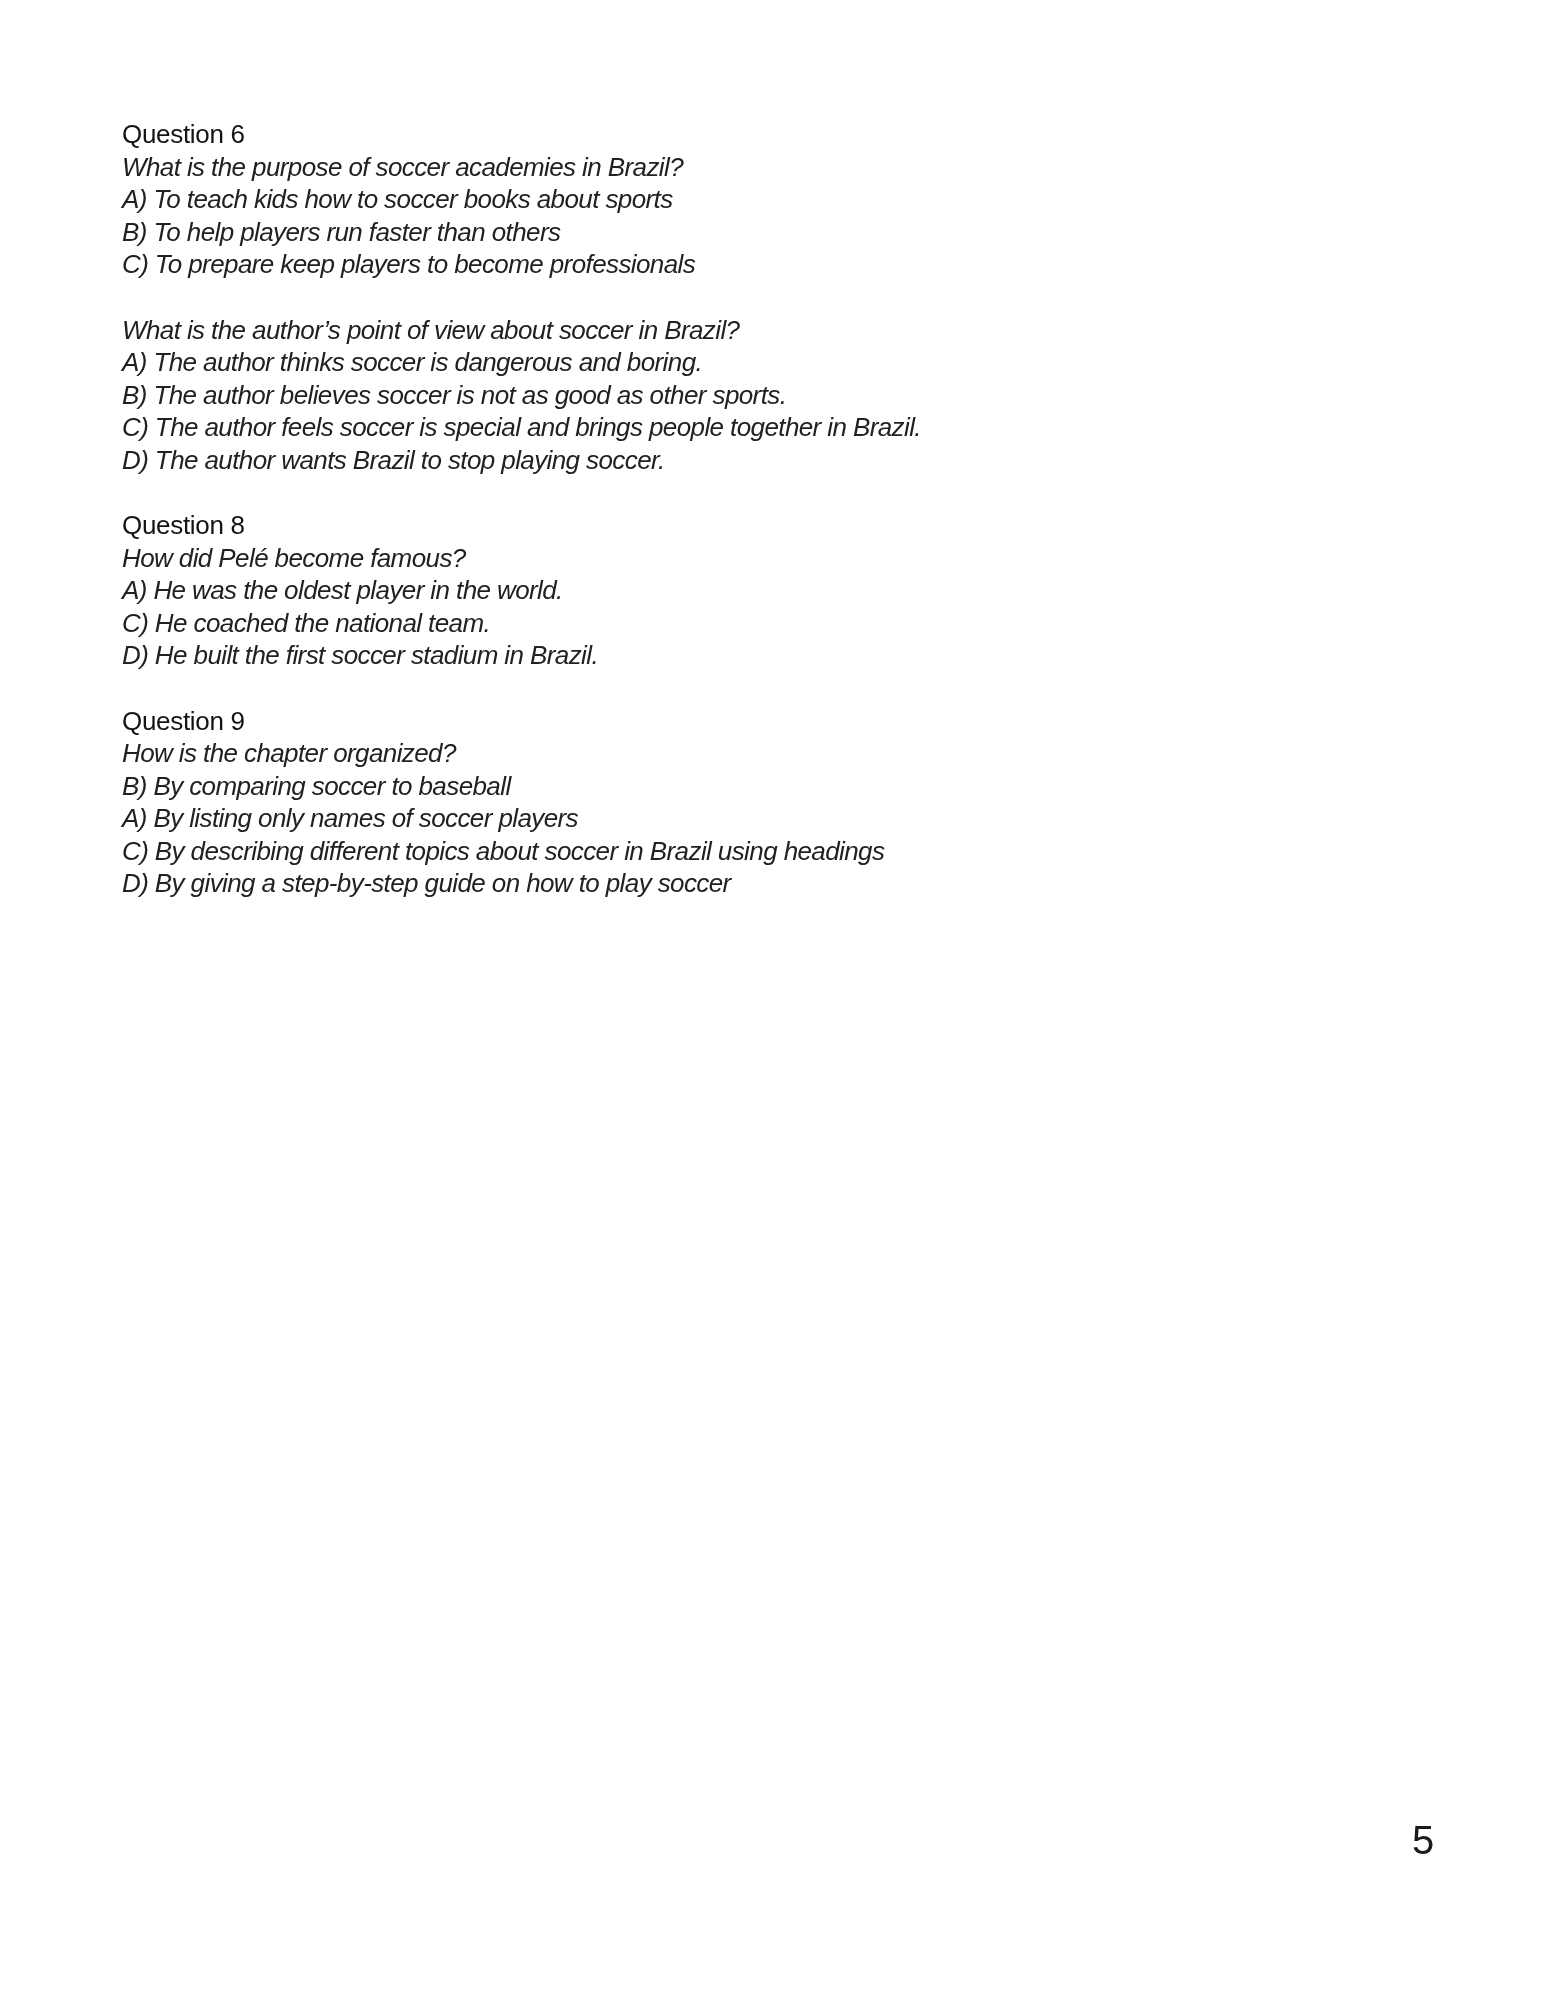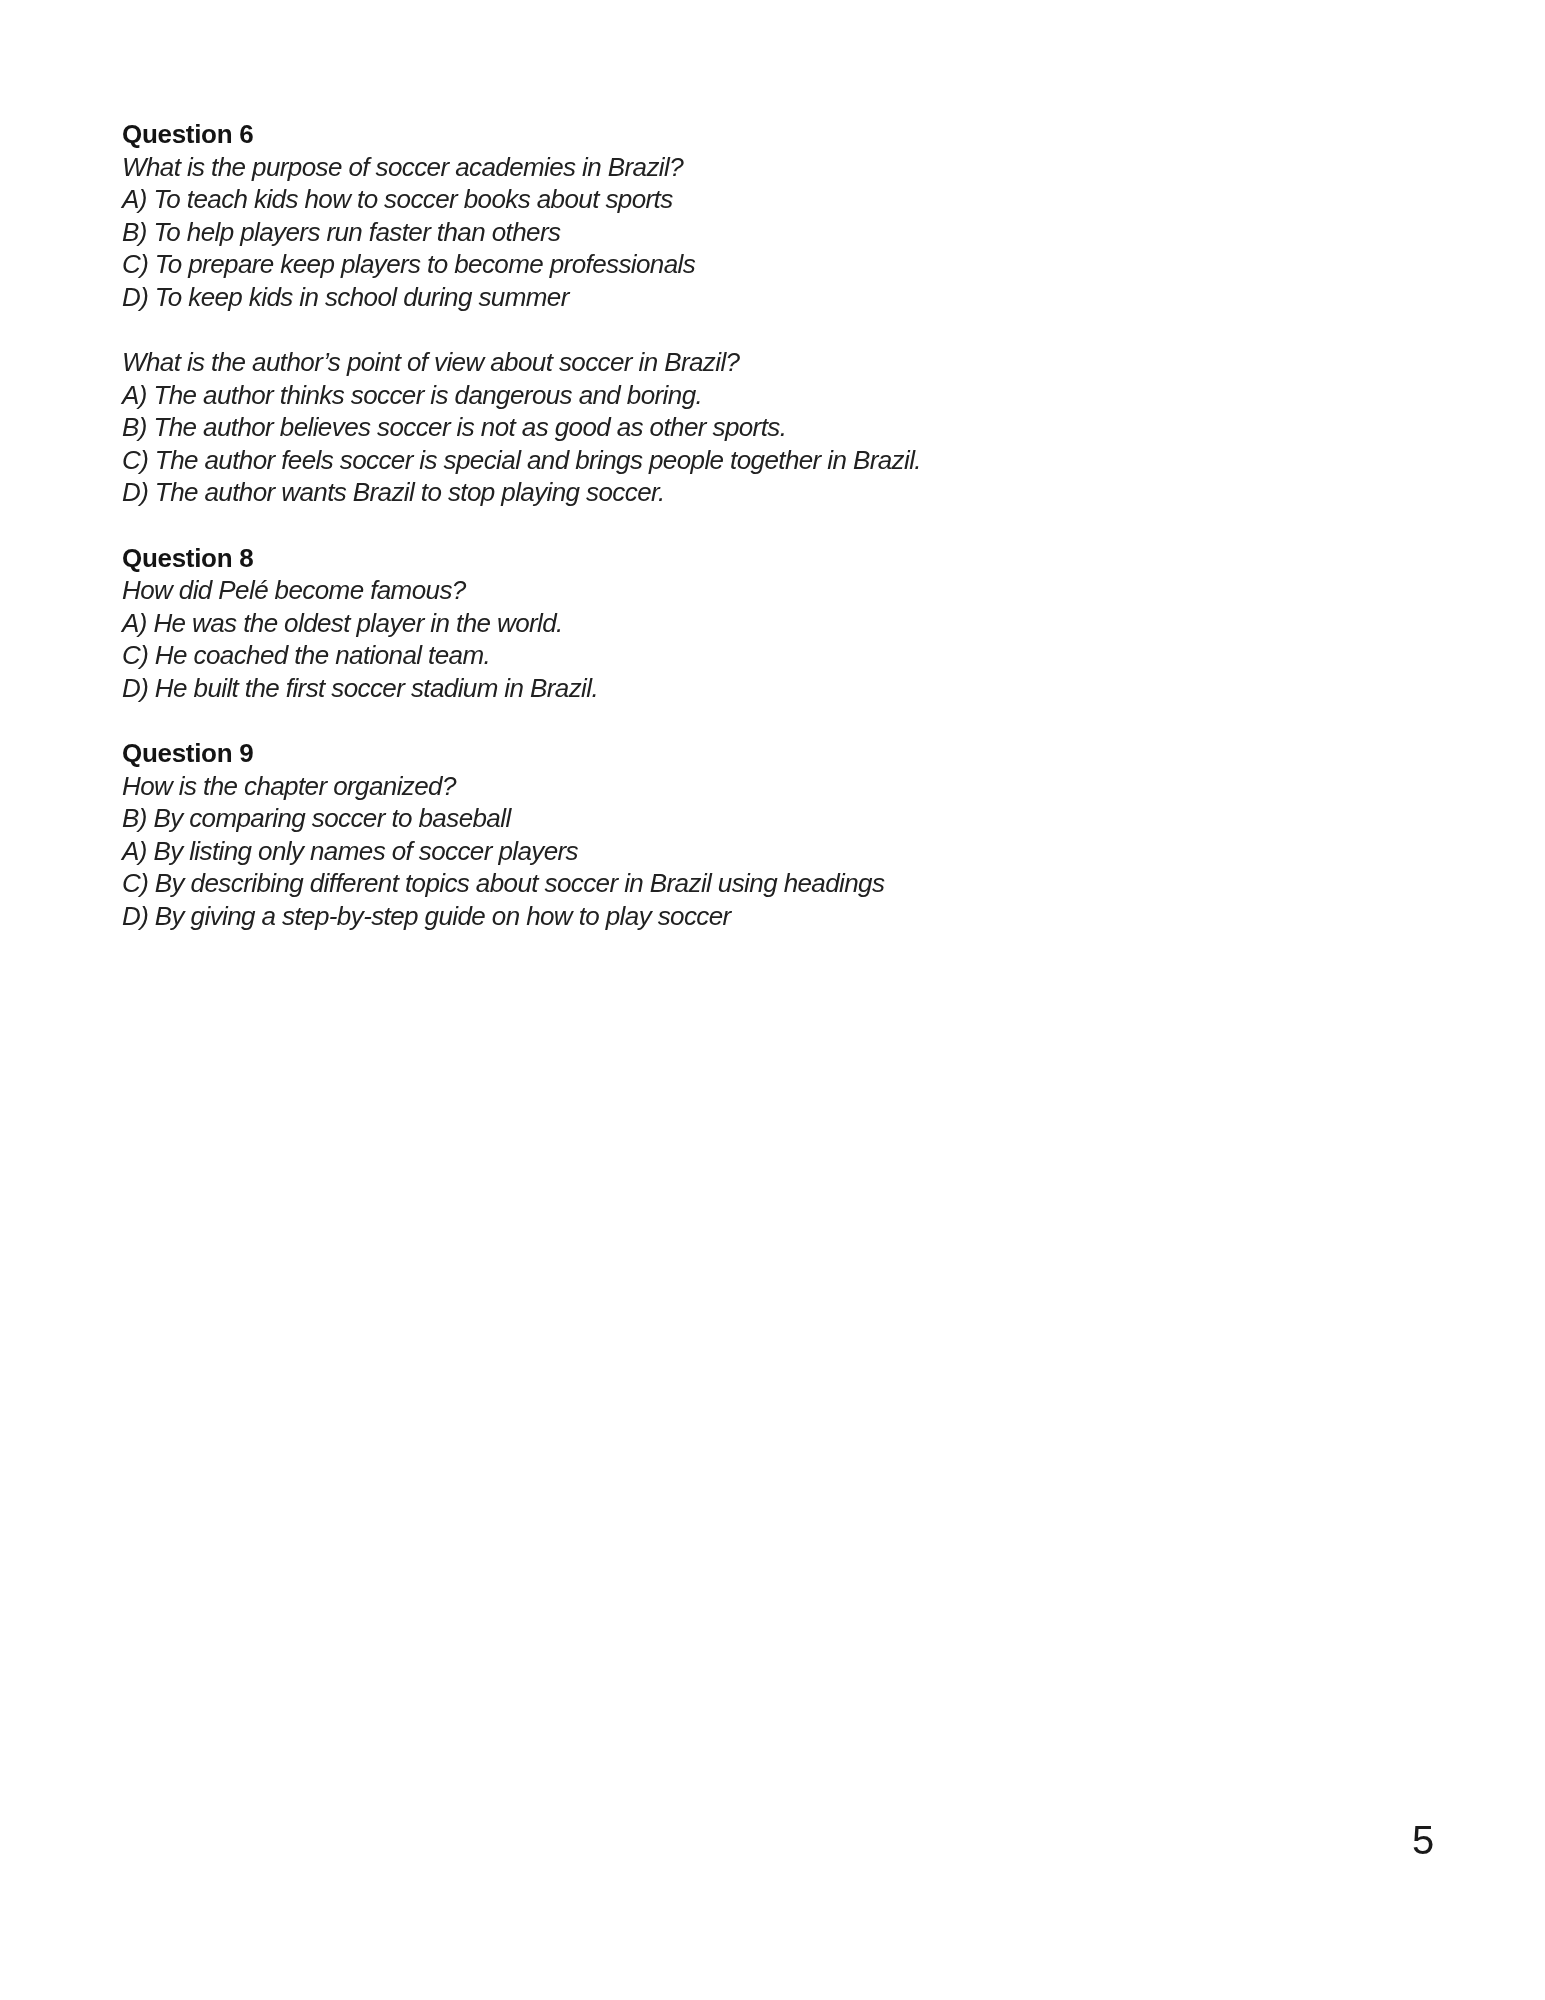--- a/index.html
+++ b/index.html
@@ -20,21 +20,21 @@
     left: 122px;
     top: 118px;
     width: 1180px;
   }
   .question-block {
     margin: 0 0 33px 0;
   }
   .question-title {
     font-size: 26px;
     line-height: 32.5px;
-    font-weight: 700;
+    font-weight: 400;
     margin: 0;
     color: #141414;
     letter-spacing: -0.3px;
   }
   .question-line {
     font-size: 26px;
     line-height: 32.5px;
     margin: 0;
     letter-spacing: -0.6px;
     color: #212121;
@@ -54,21 +54,20 @@
 <body>
 
 <div class="content">
 
   <section class="question-block">
     <h2 class="question-title">Question 6</h2>
     <p class="question-line">What is the purpose of soccer academies in Brazil?</p>
     <p class="question-line">A) To teach kids how to soccer books about sports</p>
     <p class="question-line">B) To help players run faster than others</p>
     <p class="question-line">C) To prepare keep players to become professionals</p>
-    <p class="question-line">D) To keep kids in school during summer</p>
   </section>
 
   <section class="question-block">
     <p class="question-line">What is the author’s point of view about soccer in Brazil?</p>
     <p class="question-line">A) The author thinks soccer is dangerous and boring.</p>
     <p class="question-line">B) The author believes soccer is not as good as other sports.</p>
     <p class="question-line">C) The author feels soccer is special and brings people together in Brazil.</p>
     <p class="question-line">D) The author wants Brazil to stop playing soccer.</p>
   </section>
 

